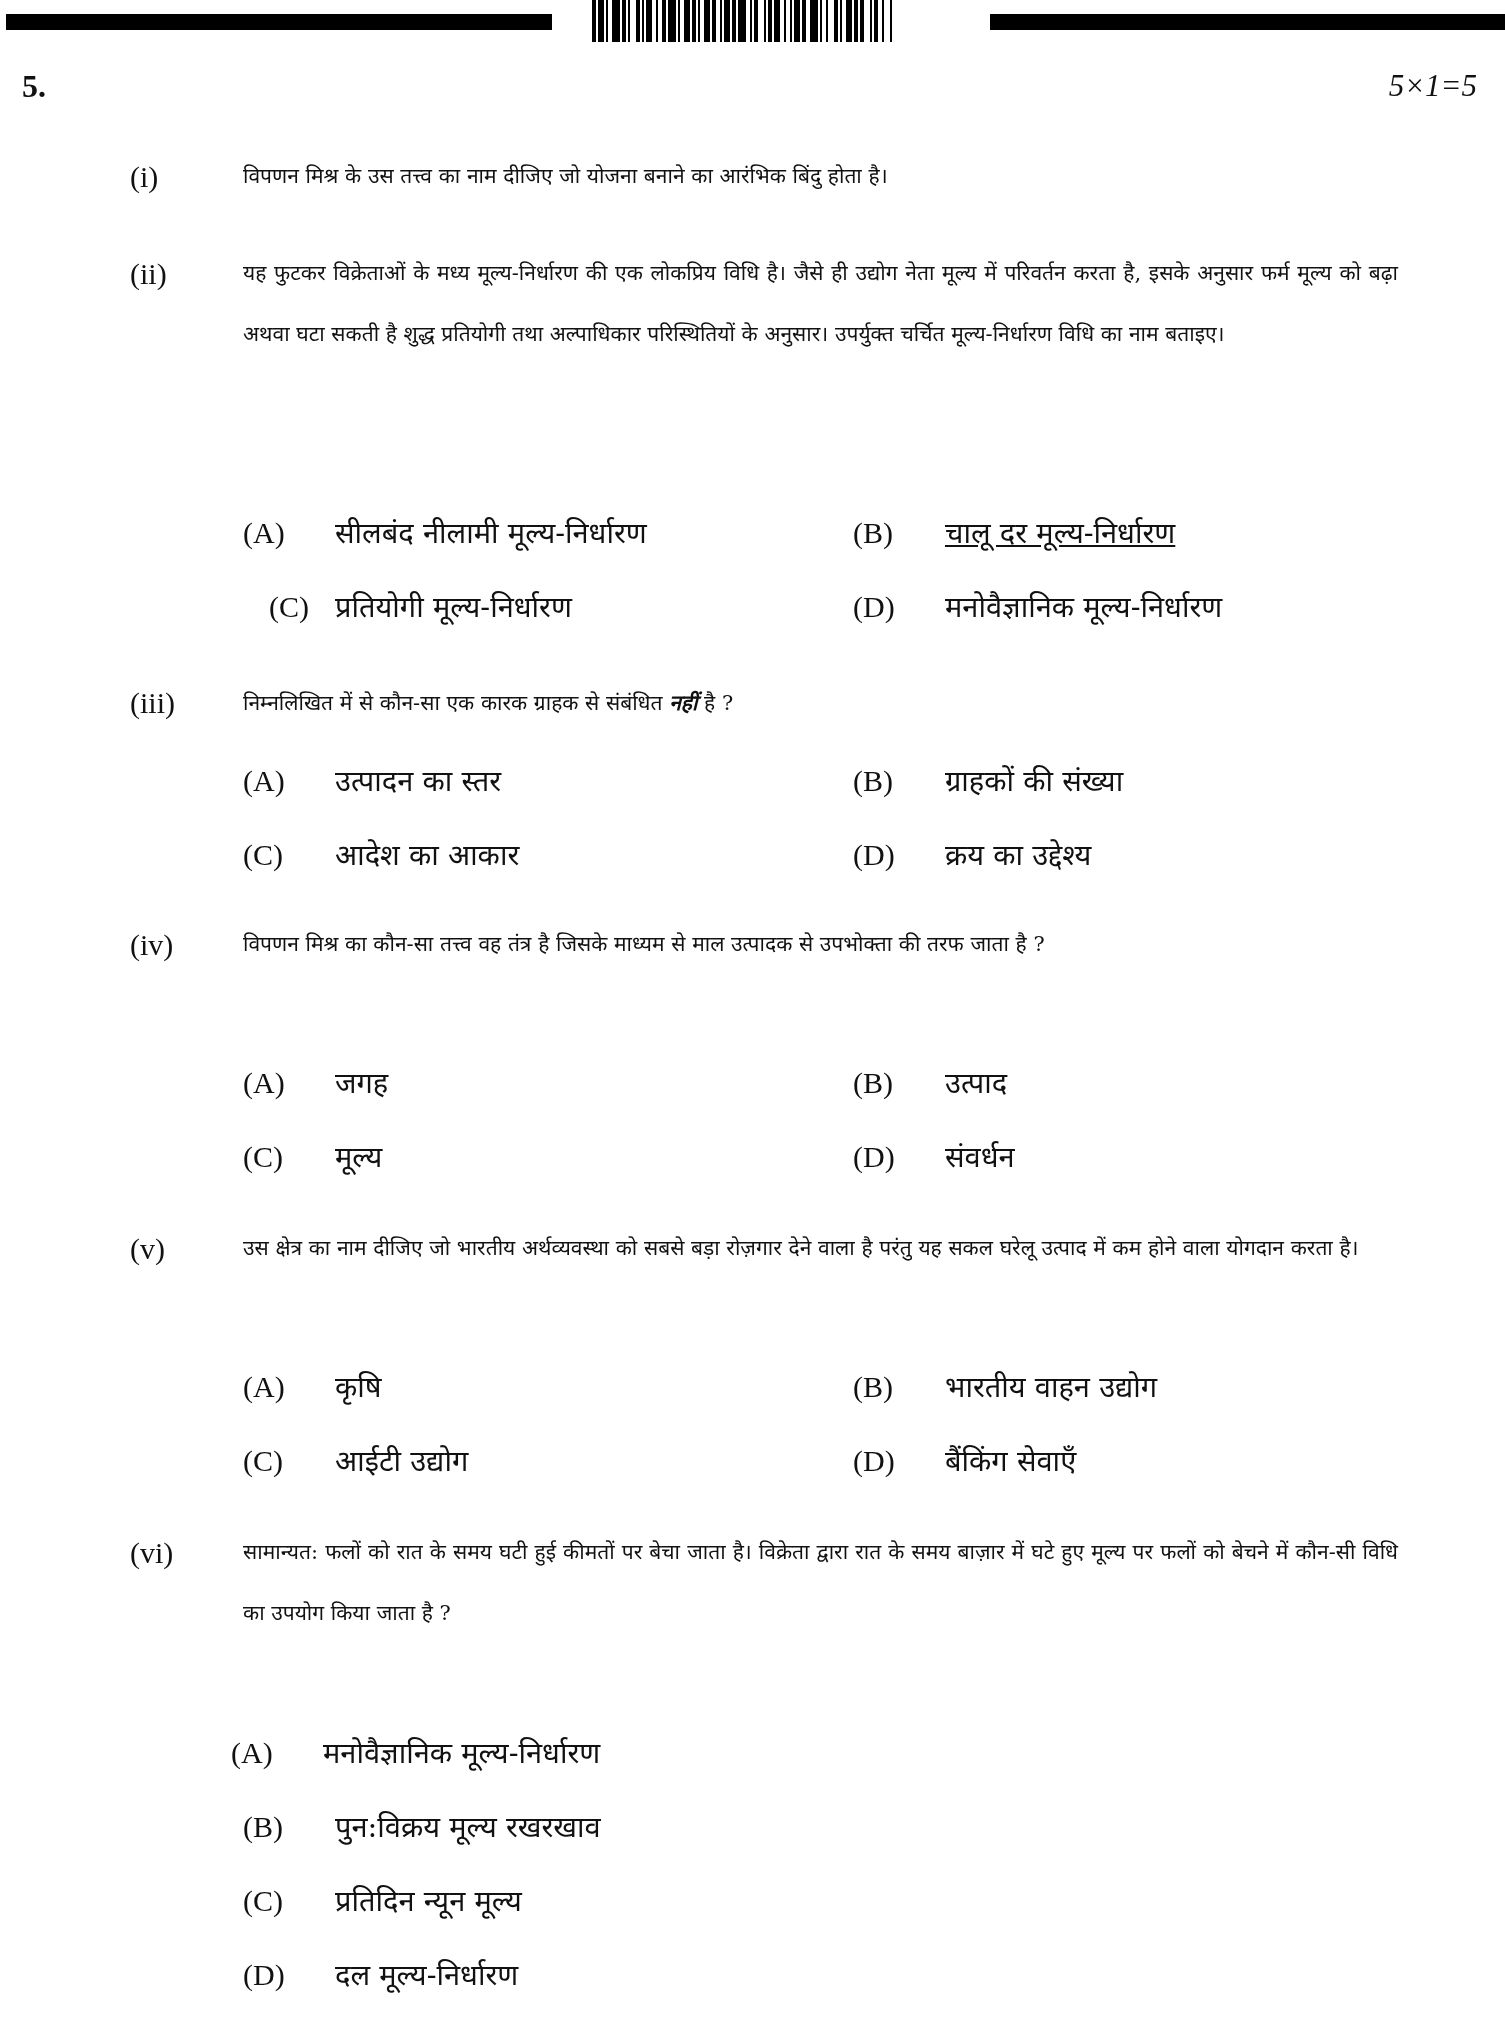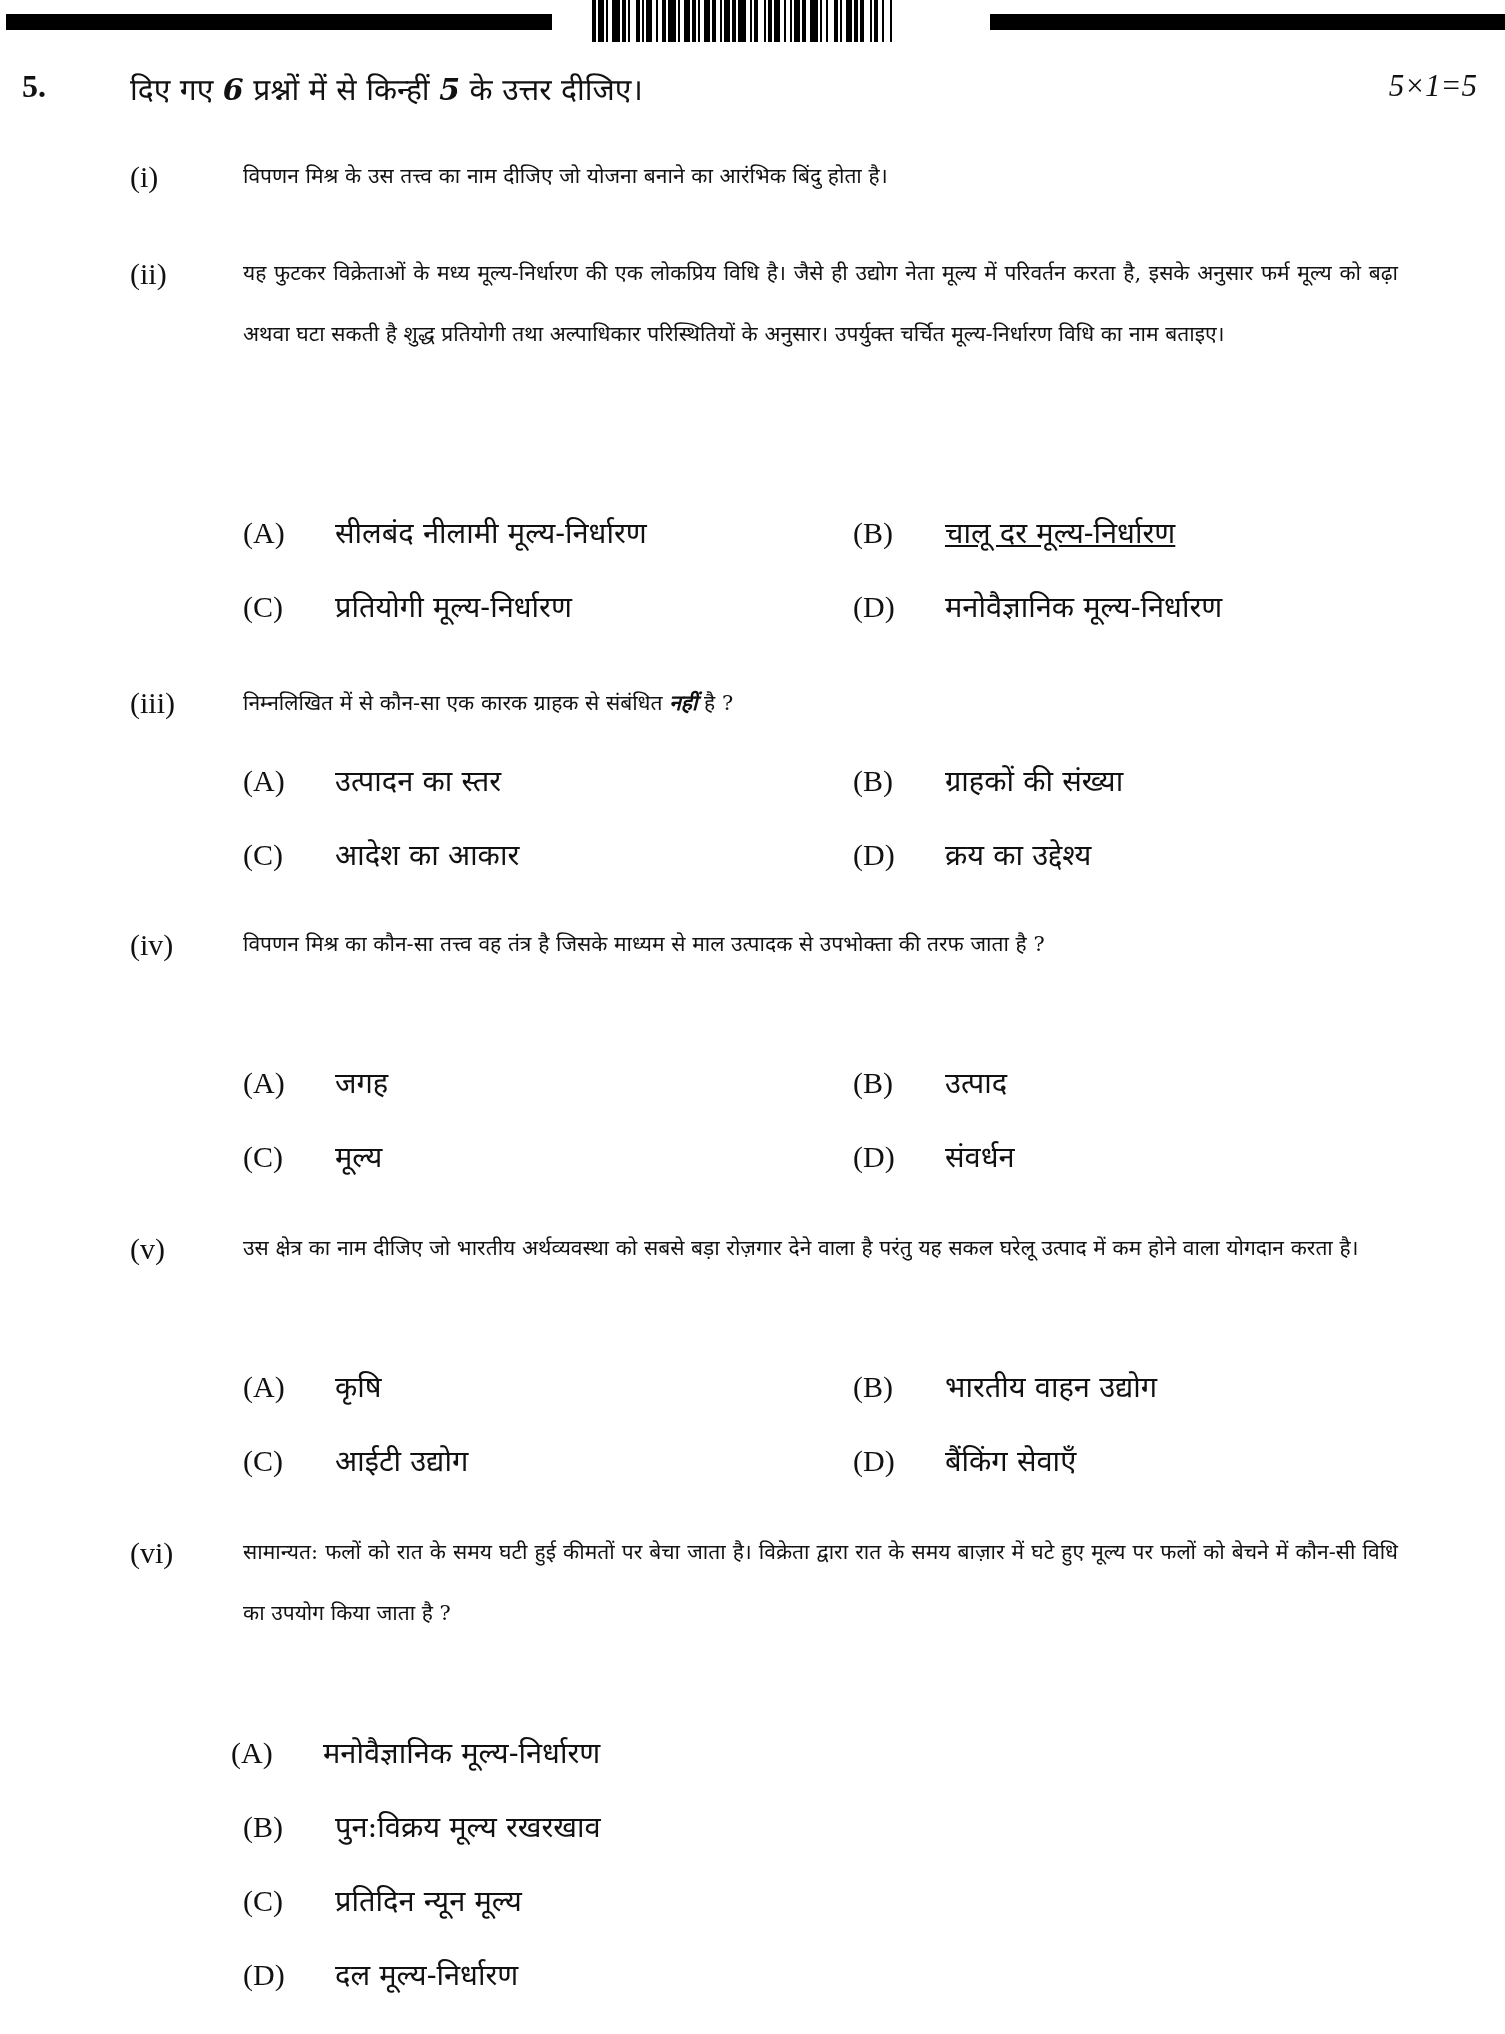--- a/index.html
+++ b/index.html
@@ -192,36 +192,35 @@
     <span style="width: 4px; background: transparent;"></span>
     <span style="width: 2px;"></span>
     <span style="width: 6px; background: transparent;"></span>
     <span style="width: 2px;"></span>
     <span style="width: 4px; background: transparent;"></span>
   </div>
 <div class="top-bar bar-right"></div>
 
 <div class="q-header">
   <span class="q-number">5.</span>
-  <span class="q-instruction"><span>दिए गए </span><b>6</b><span> प्रश्नों में से किन्हीं </span><b>5</b><span> के उत्तर दीजिए।</span></span>
   <span class="q-marks">5×1=5</span>
 </div>
 
 <div class="sub" style="top:160px;">
   <span class="sub-num">(i)</span>
   <div class="sub-text">विपणन मिश्र के उस तत्त्व का नाम दीजिए जो योजना बनाने का आरंभिक बिंदु होता है।</div>
 </div>
 
 <div class="sub" style="top:257px;">
   <span class="sub-num">(ii)</span>
   <div class="sub-text">यह फुटकर विक्रेताओं के मध्य मूल्य-निर्धारण की एक लोकप्रिय विधि है। जैसे ही उद्योग नेता मूल्य में परिवर्तन करता है, इसके अनुसार फर्म मूल्य को बढ़ा अथवा घटा सकती है शुद्ध प्रतियोगी तथा अल्पाधिकार परिस्थितियों के अनुसार। उपर्युक्त चर्चित मूल्य-निर्धारण विधि का नाम बताइए।</div>
 </div>
 <div class="opt" style="left:243px; top:512px;"><span class="opt-label">(A)</span><span>सीलबंद नीलामी मूल्य-निर्धारण</span></div>
 <div class="opt" style="left:853px; top:512px;text-decoration:underline;"><span class="opt-label">(B)</span><span>चालू दर मूल्य-निर्धारण</span></div>
-<div class="opt" style="left:243px; top:586px;"><span class="opt-label">(C)</span><span>प्रतियोगी मूल्य-निर्धारण</span></div>
+<div class="opt" style="left:243px; top:586px;text-align:center;"><span class="opt-label">(C)</span><span>प्रतियोगी मूल्य-निर्धारण</span></div>
 <div class="opt" style="left:853px; top:586px;"><span class="opt-label">(D)</span><span>मनोवैज्ञानिक मूल्य-निर्धारण</span></div>
 
 <div class="sub" style="top:686px;">
   <span class="sub-num">(iii)</span>
   <div class="sub-text"><span>निम्नलिखित में से कौन-सा एक कारक ग्राहक से संबंधित </span><span class="em">नहीं</span><span> है ?</span></div>
 </div>
 <div class="opt" style="left:243px; top:760px;"><span class="opt-label">(A)</span><span>उत्पादन का स्तर</span></div>
 <div class="opt" style="left:853px; top:760px;"><span class="opt-label">(B)</span><span>ग्राहकों की संख्या</span></div>
 <div class="opt" style="left:243px; top:834px;"><span class="opt-label">(C)</span><span>आदेश का आकार</span></div>
 <div class="opt" style="left:853px; top:834px;"><span class="opt-label">(D)</span><span>क्रय का उद्देश्य</span></div>

